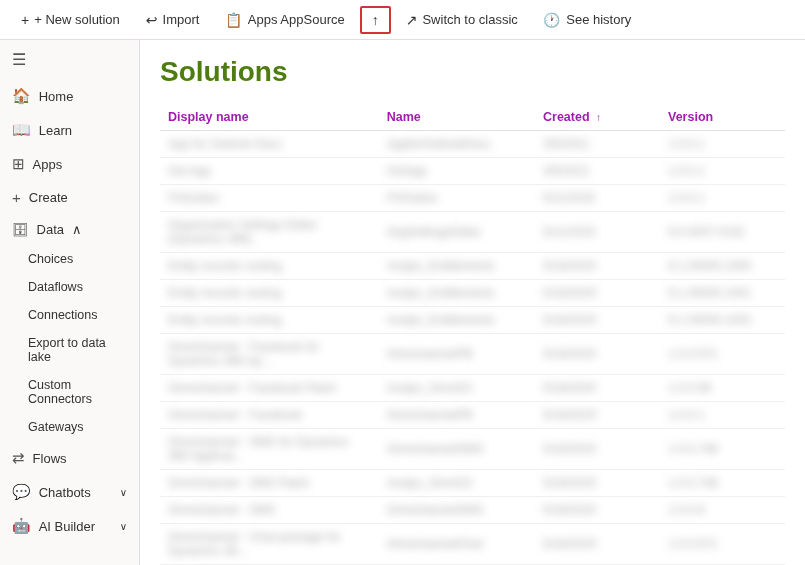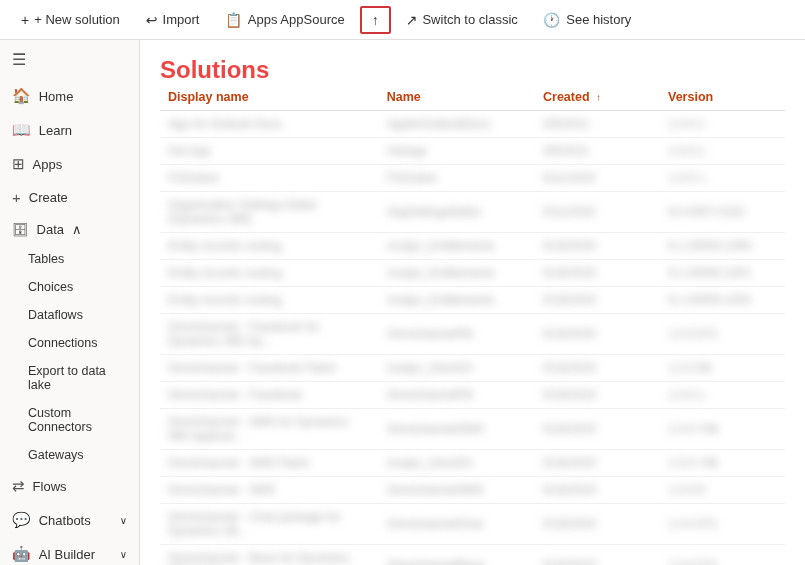--- a/index.html
+++ b/index.html
@@ -91,36 +91,37 @@
       font-size: 13px;
     }
 
     
     .content {
       flex: 1;
       overflow-y: auto;
       padding: 16px 20px;
     }
     .page-title {
-      font-size: 24px;
+      font-size: 28px;
       font-weight: 600;
-      color: #ef4444;
+      margin-bottom: 16px;
+      color: #4d7c0f;
     }
 
     
     .solutions-table {
       width: 100%;
       border-collapse: collapse;
     }
     .solutions-table th {
       text-align: left;
       padding: 6px 8px;
       font-size: 12.5px;
       font-weight: 600;
-      color: #c2410c;
+      color: #a21caf;
       border-bottom: 1px solid #e0e0e0;
       background: #fff;
     }
     .solutions-table th.sortable { cursor: pointer; }
     .solutions-table td {
       padding: 6px 8px;
       font-size: 12px;
       color: #aaa;
       border-bottom: 1px solid #f0f0f0;
     }
@@ -182,23 +183,20 @@
       <span>Apps</span>
     </div>
     <div class="sidebar-item">
       <span class="icon">+</span>
       <span>Create</span>
     </div>
     <div class="sidebar-section-header">
       <span class="icon">🗄</span>
       <span>Data</span>
       <span class="chevron">∧</span>
-    </div>
-    <div class="sidebar-sub-item">
-      <span>Tables</span>
     </div>
     <div class="sidebar-sub-item">
       <span>Choices</span>
     </div>
     <div class="sidebar-sub-item">
       <span>Dataflows</span>
     </div>
     <div class="sidebar-sub-item">
       <span>Connections</span>
     </div>

